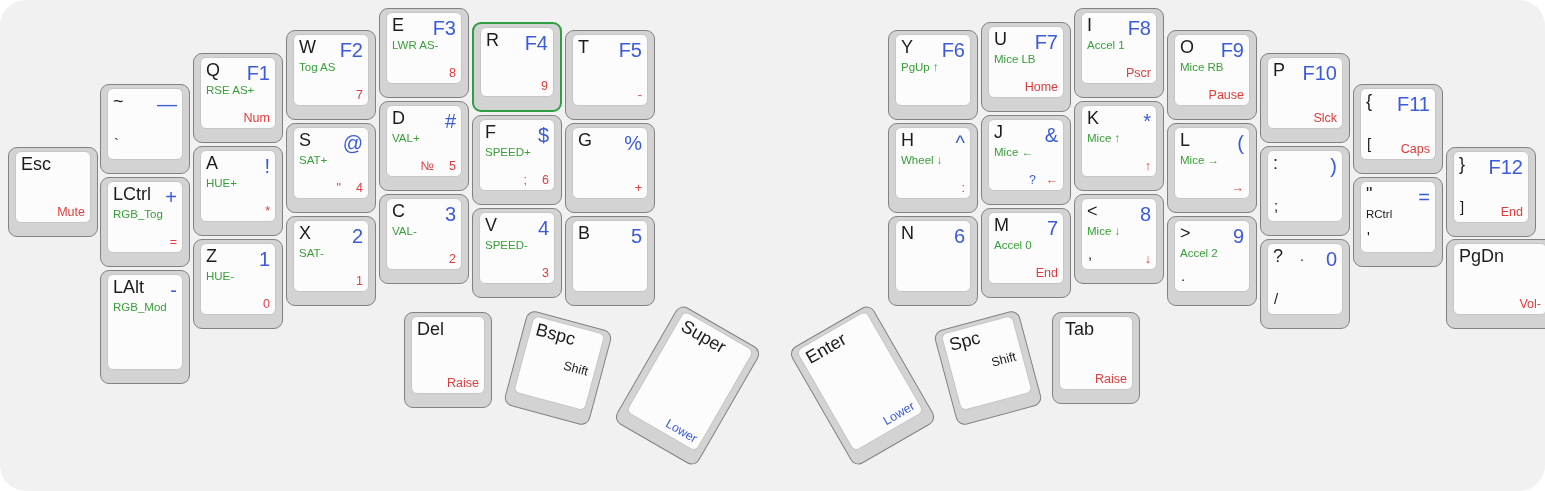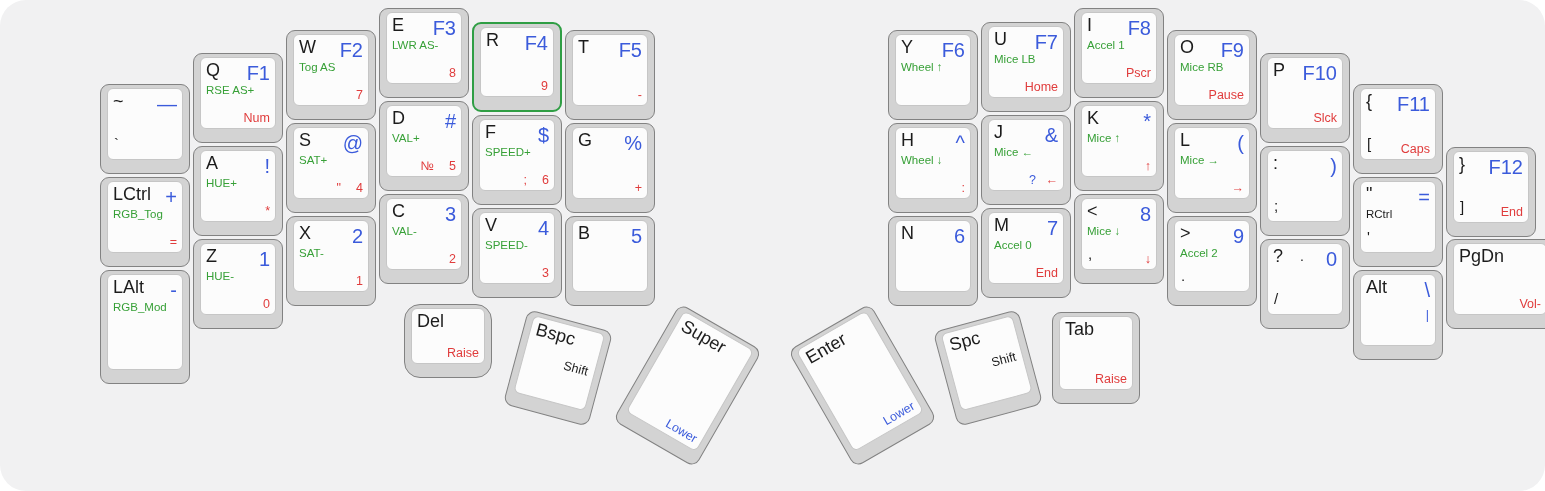--- a/index.html
+++ b/index.html
@@ -41,20 +41,26 @@
   .p-bc { bottom: 4px; right: 27px; font-size: 12.5px; }
   .c-k { color: var(--c-k, #1c1c1c); }
   .c-b { color: var(--c-b, #3b5bdb); }
   .c-g { color: var(--c-g, #37a037); }
   .c-r { color: var(--c-r, #e03c3c); }
 </style>
 </head>
 <body>
 
 <div id="canvas">
+    <div class="key" style="left: 8px; top: 147px; width: 90px; height: 90px;">
+      <div class="cap">
+        <span class="legend p-tl c-k">Esc</span>
+        <span class="legend p-br c-r">Mute</span>
+      </div>
+    </div>
     <div class="key" style="left: 100px; top: 84px; width: 90px; height: 90px;">
       <div class="cap">
         <span class="legend p-tl c-k">~</span>
         <span class="legend p-tr c-b">—</span>
         <span class="legend p-bl c-k">`</span>
       </div>
     </div>
     <div class="key" style="left: 100px; top: 177px; width: 90px; height: 90px;">
       <div class="cap">
         <span class="legend p-tl c-k">LCtrl</span>
@@ -181,21 +187,21 @@
         <span class="legend p-tr c-b">%</span>
         <span class="legend p-br c-r">+</span>
       </div>
     </div>
     <div class="key" style="left: 565px; top: 216px; width: 90px; height: 90px;">
       <div class="cap">
         <span class="legend p-tl c-k">B</span>
         <span class="legend p-tr c-b">5</span>
       </div>
     </div>
-    <div class="key" style="left: 404px; top: 304px; width: 88px; height: 74px; border-radius: 16px;">
+    <div class="key" style="left: 404px; top: 312px; width: 88px; height: 96px;">
       <div class="cap">
         <span class="legend p-tl c-k">Del</span>
         <span class="legend p-br c-r">Raise</span>
       </div>
     </div>
     <div class="key" style="left: 514px; top: 319px; width: 88px; height: 98px; transform: rotate(15deg); transform-origin: center center;">
       <div class="cap">
         <span class="legend p-tl c-k">Bspc</span>
         <span class="legend p-mr c-k">Shift</span>
       </div>
@@ -221,21 +227,21 @@
     <div class="key" style="left: 1052px; top: 312px; width: 88px; height: 92px;">
       <div class="cap">
         <span class="legend p-tl c-k">Tab</span>
         <span class="legend p-br c-r">Raise</span>
       </div>
     </div>
     <div class="key" style="left: 888px; top: 30px; width: 90px; height: 90px;">
       <div class="cap">
         <span class="legend p-tl c-k">Y</span>
         <span class="legend p-tr c-b">F6</span>
-        <span class="legend p-ml c-g">Wheel ↑</span>
+        <span class="legend p-ml c-g">PgUp ↑</span>
       </div>
     </div>
     <div class="key" style="left: 888px; top: 123px; width: 90px; height: 90px;">
       <div class="cap">
         <span class="legend p-tl c-k">H</span>
         <span class="legend p-tr c-b">^</span>
         <span class="legend p-ml c-g">Wheel ↓</span>
         <span class="legend p-br c-r">:</span>
       </div>
     </div>
@@ -350,27 +356,20 @@
       </div>
     </div>
     <div class="key" style="left: 1353px; top: 177px; width: 90px; height: 90px;">
       <div class="cap">
         <span class="legend p-tl c-k">"</span>
         <span class="legend p-tr c-b">=</span>
         <span class="legend p-ml c-k">RCtrl</span>
         <span class="legend p-bl c-k">'</span>
       </div>
     </div>
-    <div class="key" style="left: 1353px; top: 270px; width: 90px; height: 90px;">
-      <div class="cap">
-        <span class="legend p-tl c-k">Alt</span>
-        <span class="legend p-tr c-b">\</span>
-        <span class="legend p-mr c-b">|</span>
-      </div>
-    </div>
     <div class="key" style="left: 1446px; top: 147px; width: 90px; height: 90px;">
       <div class="cap">
         <span class="legend p-tl c-k">}</span>
         <span class="legend p-tr c-b">F12</span>
         <span class="legend p-bl c-k">]</span>
         <span class="legend p-br c-r">End</span>
       </div>
     </div>
     <div class="key" style="left: 1446px; top: 239px; width: 108px; height: 90px;">
       <div class="cap">

